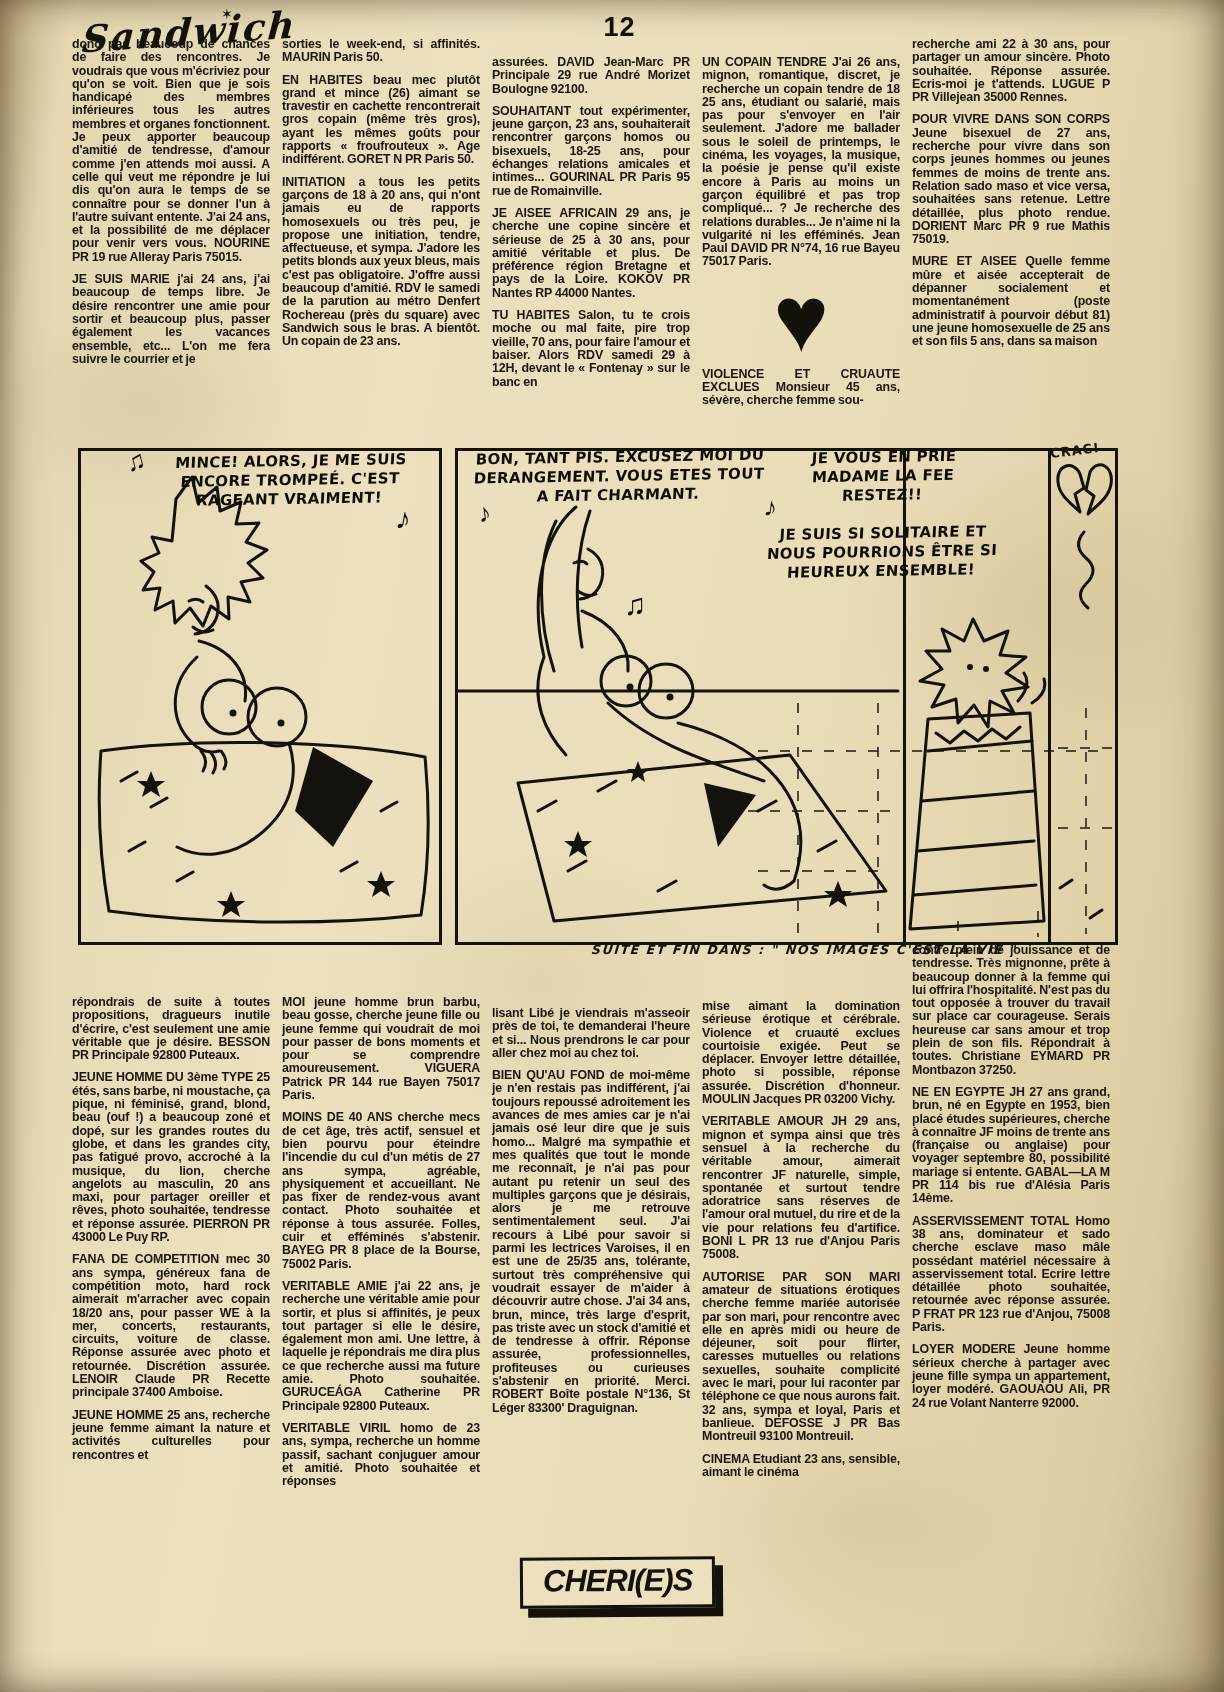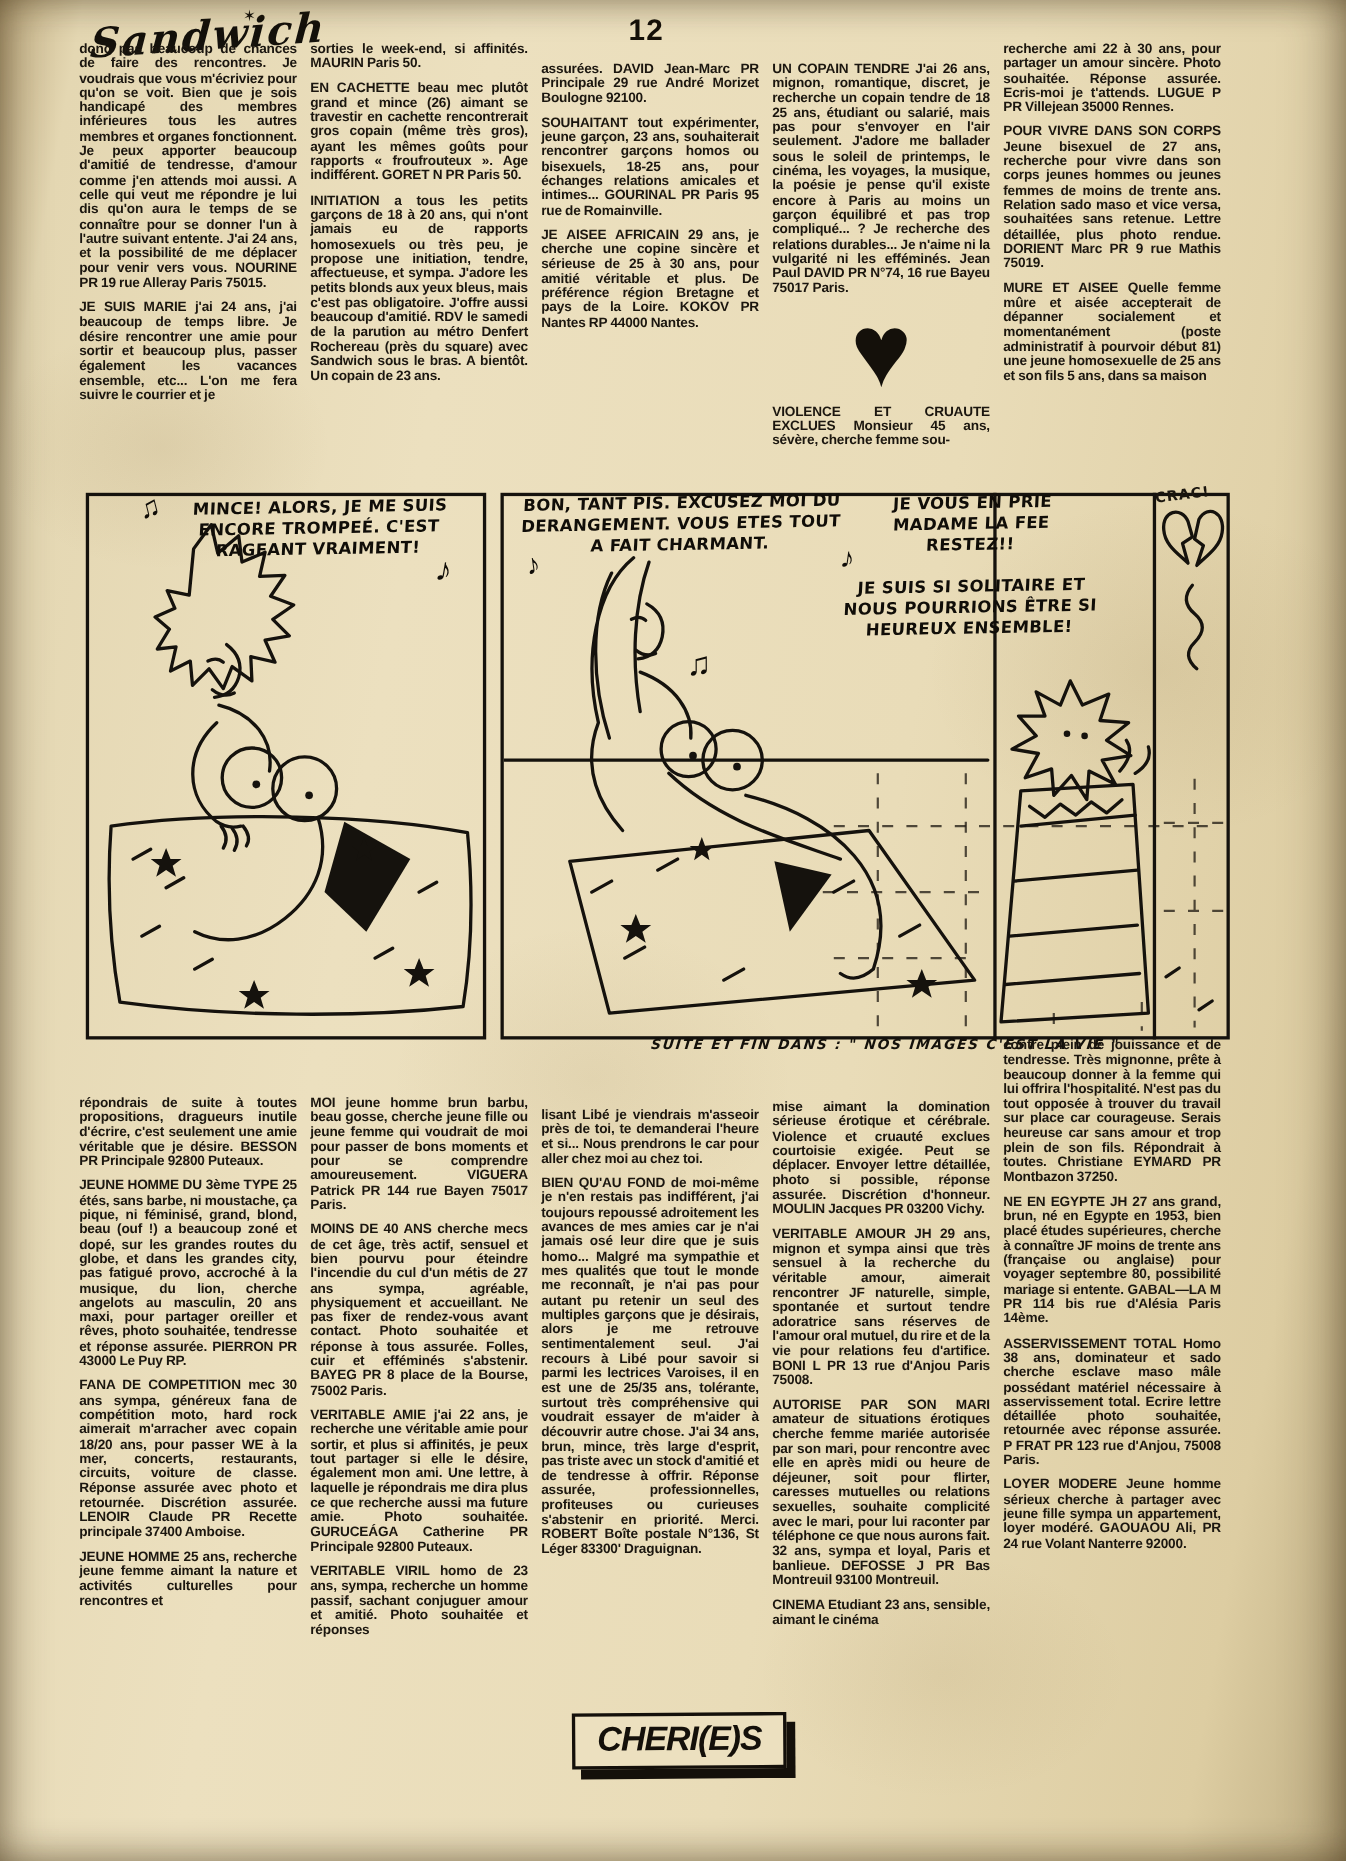--- a/index.html
+++ b/index.html
@@ -15,21 +15,21 @@
   }
   body::after{content:"";position:absolute;inset:0;pointer-events:none;
     box-shadow:inset 24px 0 40px -18px rgba(60,42,15,.45), inset -26px 0 46px -18px rgba(60,42,15,.5),
                inset 0 18px 30px -16px rgba(60,42,15,.25), inset 0 -20px 34px -16px rgba(60,42,15,.3);}
   
   .logo{position:absolute;left:82px;top:10px;font-family:"DejaVu Serif",serif;
     font-style:italic;font-weight:bold;font-size:37px;letter-spacing:2px;
     transform:rotate(-4deg) skewX(-8deg);color:#15120c;}
   .logo-star{position:absolute;left:221px;top:6px;font-size:14px;color:#15120c;}
   .pageno{position:absolute;left:0;top:12px;width:1175px;text-align:center;
-    font-size:27px;font-weight:800;letter-spacing:1px;color:#15110a;}
+    font-size:27px;font-weight:800;letter-spacing:1px;color:#15110a;padding-left:32px;}
   
   .col{position:absolute;width:198px;font-size:12.4px;line-height:13.3px;
     font-weight:700;letter-spacing:-.15px;word-spacing:-.4px;text-align:justify;
     hyphens:auto;-webkit-hyphens:auto;}
   .ad{margin:0 0 9px 0;}
   .ad .hd{font-weight:800;}
   .heart{width:100%;text-align:center;font-size:94px;line-height:82px;margin:0 0 8px 0;color:#14100a;}
   
   .panel{position:absolute;border:3px solid #15120d;box-sizing:border-box;}
   .divline{position:absolute;top:448px;width:3px;height:497px;background:#15120d;}
@@ -59,27 +59,28 @@
 <div class="logo">Sandwich</div>
 <div class="logo-star">✶</div>
 <div class="pageno">12</div>
 
 <div class="col" style="left:72px;top:38px;">
     <p class="ad">donc pas beaucoup de chances de faire des rencontres. Je voudrais que vous m'écriviez pour qu'on se voit. Bien que je sois handicapé des membres inférieures tous les autres membres et organes fonctionnent. Je peux apporter beaucoup d'amitié de tendresse, d'amour comme j'en attends moi aussi. A celle qui veut me répondre je lui dis qu'on aura le temps de se connaître pour se donner l'un à l'autre suivant entente. J'ai 24 ans, et la possibilité de me déplacer pour venir vers vous. NOURINE PR 19 rue Alleray Paris 75015.</p>
     <p class="ad"><span class="hd">JE SUIS MARIE </span>j'ai 24 ans, j'ai beaucoup de temps libre. Je désire rencontrer une amie pour sortir et beaucoup plus, passer également les vacances ensemble, etc... L'on me fera suivre le courrier et je</p>
   </div>
 <div class="col" style="left:282px;top:38px;">
     <p class="ad">sorties le week-end, si affinités. MAURIN Paris 50.</p>
-    <p class="ad"><span class="hd">EN CACHETTE </span>beau mec plutôt grand et mince (26) aimant se travestir en cachette rencontrerait gros copain (même très gros), ayant les mêmes goûts pour rapports « froufrouteux ». Age indifférent. GORET N PR Paris 50.</p>
+    <p class="ad"><span class="hd">EN HABITES </span>beau mec plutôt grand et mince (26) aimant se travestir en cachette rencontrerait gros copain (même très gros), ayant les mêmes goûts pour rapports « froufrouteux ». Age indifférent. GORET N PR Paris 50.</p>
     <p class="ad"><span class="hd">INITIATION </span>a tous les petits garçons de 18 à 20 ans, qui n'ont jamais eu de rapports homosexuels ou très peu, je propose une initiation, tendre, affectueuse, et sympa. J'adore les petits blonds aux yeux bleus, mais c'est pas obligatoire. J'offre aussi beaucoup d'amitié. RDV le samedi de la parution au métro Denfert Rochereau (près du square) avec Sandwich sous le bras. A bientôt. Un copain de 23 ans.</p>
   </div>
 <div class="col" style="left:492px;top:56px;">
     <p class="ad">assurées. DAVID Jean-Marc PR Principale 29 rue André Morizet Boulogne 92100.</p>
     <p class="ad"><span class="hd">SOUHAITANT </span>tout expérimenter, jeune garçon, 23 ans, souhaiterait rencontrer garçons homos ou bisexuels, 18-25 ans, pour échanges relations amicales et intimes... GOURINAL PR Paris 95 rue de Romainville.</p>
     <p class="ad"><span class="hd">JE AISEE AFRICAIN </span>29 ans, je cherche une copine sincère et sérieuse de 25 à 30 ans, pour amitié véritable et plus. De préférence région Bretagne et pays de la Loire. KOKOV PR Nantes RP 44000 Nantes.</p>
+    <p class="ad"><span class="hd">TU HABITES </span>Salon, tu te crois moche ou mal faite, pire trop vieille, 70 ans, pour faire l'amour et baiser. Alors RDV samedi 29 à 12H, devant le « Fontenay » sur le banc en</p>
   </div>
 <div class="col" style="left:702px;top:56px;">
     <p class="ad"><span class="hd">UN COPAIN TENDRE </span>J'ai 26 ans, mignon, romantique, discret, je recherche un copain tendre de 18 25 ans, étudiant ou salarié, mais pas pour s'envoyer en l'air seulement. J'adore me ballader sous le soleil de printemps, le cinéma, les voyages, la musique, la poésie je pense qu'il existe encore à Paris au moins un garçon équilibré et pas trop compliqué... ? Je recherche des relations durables... Je n'aime ni la vulgarité ni les efféminés. Jean Paul DAVID PR N°74, 16 rue Bayeu 75017 Paris.</p>
     <div class="heart">♥</div>
     <p class="ad"><span class="hd">VIOLENCE ET CRUAUTE EXCLUES </span>Monsieur 45 ans, sévère, cherche femme sou-</p>
   </div>
 <div class="col" style="left:912px;top:38px;">
     <p class="ad">recherche ami 22 à 30 ans, pour partager un amour sincère. Photo souhaitée. Réponse assurée. Ecris-moi je t'attends. LUGUE P PR Villejean 35000 Rennes.</p>
     <p class="ad"><span class="hd">POUR VIVRE DANS SON CORPS </span>Jeune bisexuel de 27 ans, recherche pour vivre dans son corps jeunes hommes ou jeunes femmes de moins de trente ans. Relation sado maso et vice versa, souhaitées sans retenue. Lettre détaillée, plus photo rendue. DORIENT Marc PR 9 rue Mathis 75019.</p>
     <p class="ad"><span class="hd">MURE ET AISEE </span>Quelle femme mûre et aisée accepterait de dépanner socialement et momentanément (poste administratif à pourvoir début 81) une jeune homosexuelle de 25 ans et son fils 5 ans, dans sa maison</p>

